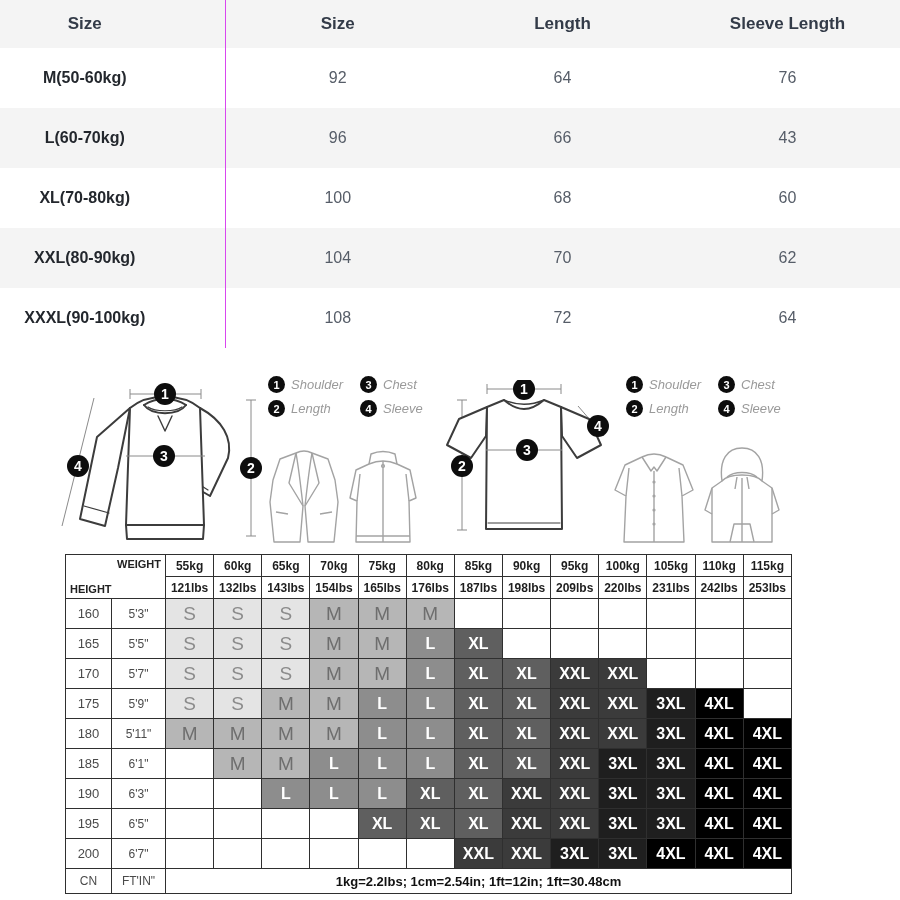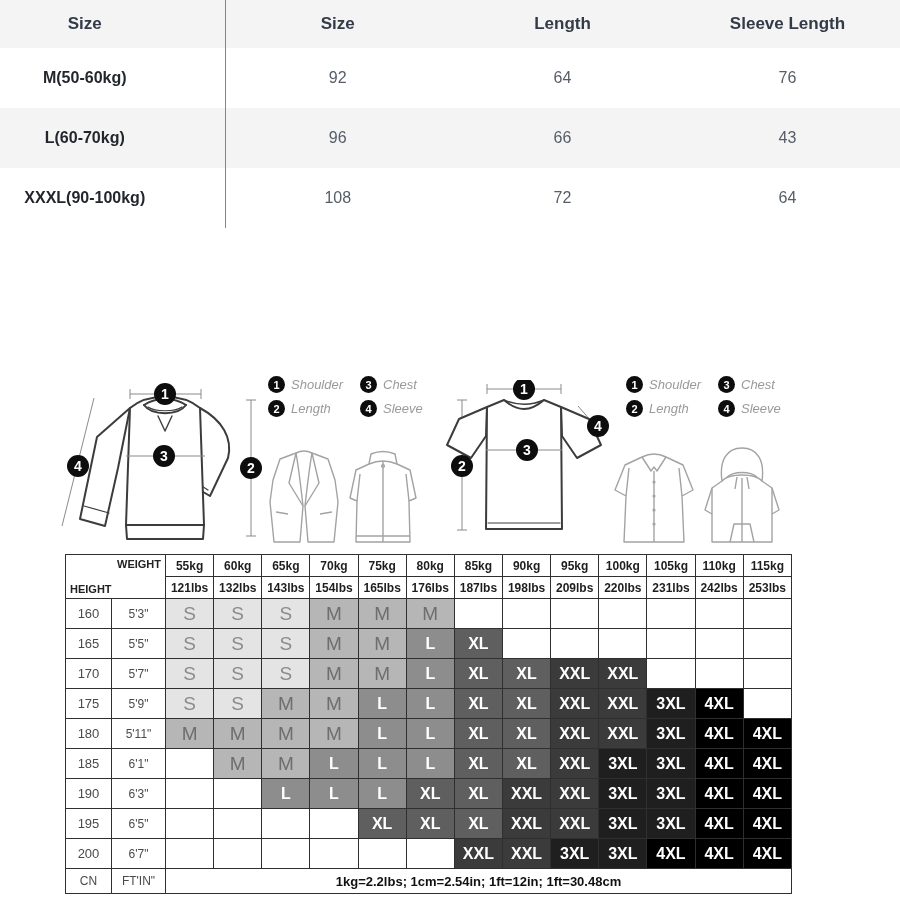--- a/index.html
+++ b/index.html
@@ -59,20 +59,32 @@
           <td>M(50-60kg)</td>
           <td>92</td>
           <td>64</td>
           <td>76</td>
         </tr>
         <tr>
           <td>L(60-70kg)</td>
           <td>96</td>
           <td>66</td>
           <td>43</td>
+        </tr>
+        <tr>
+          <td>XL(70-80kg)</td>
+          <td>100</td>
+          <td>68</td>
+          <td>60</td>
+        </tr>
+        <tr>
+          <td>XXL(80-90kg)</td>
+          <td>104</td>
+          <td>70</td>
+          <td>62</td>
         </tr>
         <tr>
           <td>XXXL(90-100kg)</td>
           <td>108</td>
           <td>72</td>
           <td>64</td>
         </tr>
       </tbody>
   </table>
 

